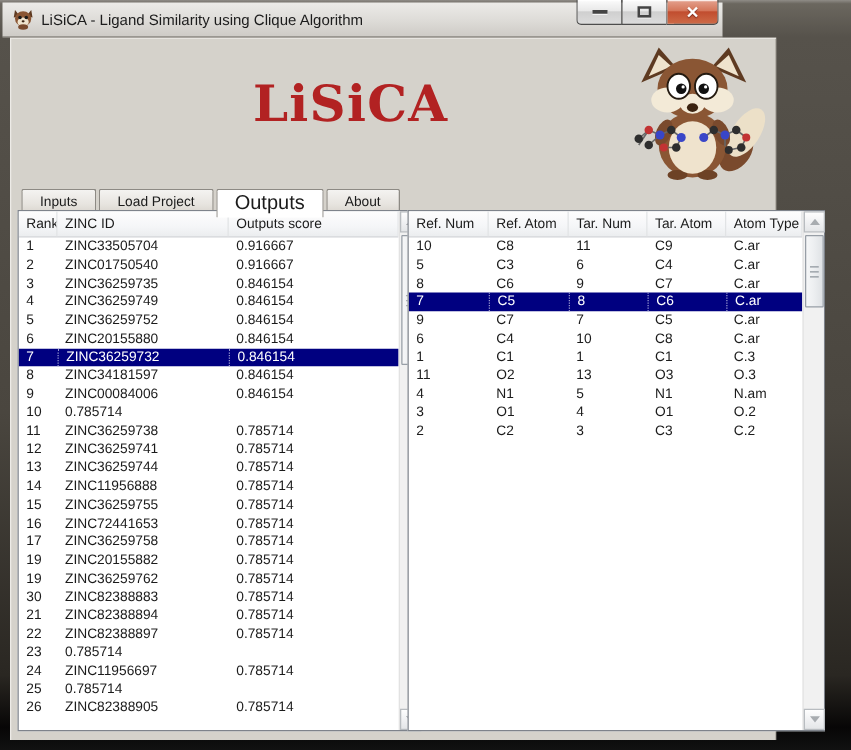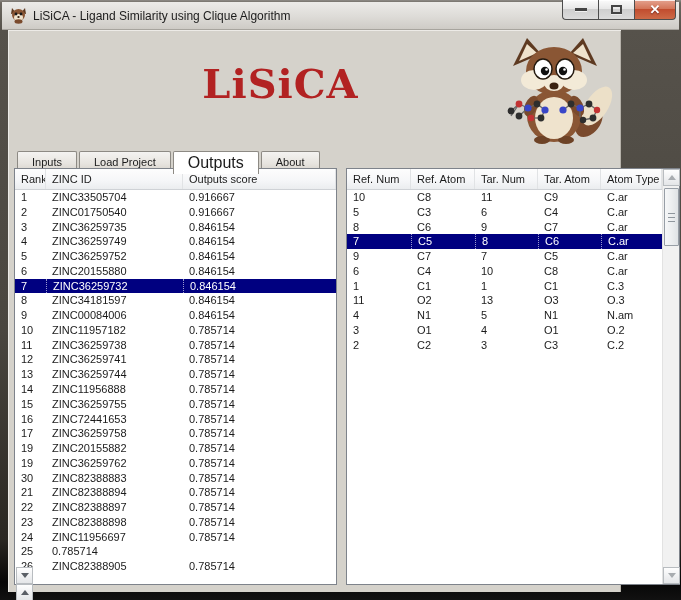--- a/index.html
+++ b/index.html
@@ -6,21 +6,21 @@
   html,body { width:681px; height:600px; overflow:hidden; background:#000; }
   body { font-family:"Liberation Sans", sans-serif; }
 
   #window-frame {
     position:relative; width:681px; height:600px;
     background:linear-gradient(180deg,#8f8c87 0,#6b675f 3px,#56524b 30px,#4a463f 55%,#2a2722 90%,#070606 97%,#111 100%);
   }
 
   
   #titlebar {
-    position:absolute; left:2px; top:2px; width:677px; height:28px;
+    position:absolute; left:2px; top:2px; width:576px; height:28px;
     background:linear-gradient(180deg,#ecebe8 0,#dddbd7 55%,#cecbc6 100%);
     border-bottom:1px solid #a7a49e;
     display:flex; align-items:center;
   }
   #title-icon { width:17px; height:17px; margin:0 6px 0 8px; flex:none; }
   #window-title { font-size:12px; color:#1c1c1c; }
 
   #window-buttons { position:absolute; top:-2px; right:3px; display:flex; }
   .winbtn {
     height:20px; border:1px solid #4d4d4d; border-top:none;
@@ -62,22 +62,22 @@
   }
   .tab.active {
     height:23px; background:#fff; position:relative; z-index:5; font-size:16px;
   }
 
   
   .panel {
     position:absolute; top:138px; height:417px; background:#fff;
     border:1px solid #7e838b; display:flex; z-index:1;
   }
-  #left-panel  { left:6px;  width:323px;flex-direction:column; }
-  #right-panel { left:338px; width:334px; }
+  #left-panel  { left:6px;  width:323px; }
+  #right-panel { left:318px; width:334px; }
   .table-area { flex:1; display:flex; flex-direction:column; overflow:hidden; }
 
   .thead {
     flex:none; height:21px; display:grid;
     background:linear-gradient(180deg,#fdfdfd 0,#f5f6f8 60%,#ebedef 100%);
     border-bottom:1px solid #cfd2d6;
   }
   .th {
     font-size:11px; color:#1b1b1b; padding:4px 0 0 6px;
     border-right:1px solid #e1e3e5; overflow:hidden; white-space:nowrap;
@@ -273,21 +273,20 @@
               <div class="td">ZINC34181597</div>
               <div class="td">0.846154</div>
             </div>
             <div class="tr cols-left">
               <div class="td">9</div>
               <div class="td">ZINC00084006</div>
               <div class="td">0.846154</div>
             </div>
             <div class="tr cols-left">
               <div class="td">10</div>
-              <div class="td">ZINC11957182</div>
               <div class="td">0.785714</div>
             </div>
             <div class="tr cols-left">
               <div class="td">11</div>
               <div class="td">ZINC36259738</div>
               <div class="td">0.785714</div>
             </div>
             <div class="tr cols-left">
               <div class="td">12</div>
               <div class="td">ZINC36259741</div>
@@ -338,21 +337,20 @@
               <div class="td">ZINC82388894</div>
               <div class="td">0.785714</div>
             </div>
             <div class="tr cols-left">
               <div class="td">22</div>
               <div class="td">ZINC82388897</div>
               <div class="td">0.785714</div>
             </div>
             <div class="tr cols-left">
               <div class="td">23</div>
-              <div class="td">ZINC82388898</div>
               <div class="td">0.785714</div>
             </div>
             <div class="tr cols-left">
               <div class="td">24</div>
               <div class="td">ZINC11956697</div>
               <div class="td">0.785714</div>
             </div>
             <div class="tr cols-left">
               <div class="td">25</div>
               <div class="td">0.785714</div>

